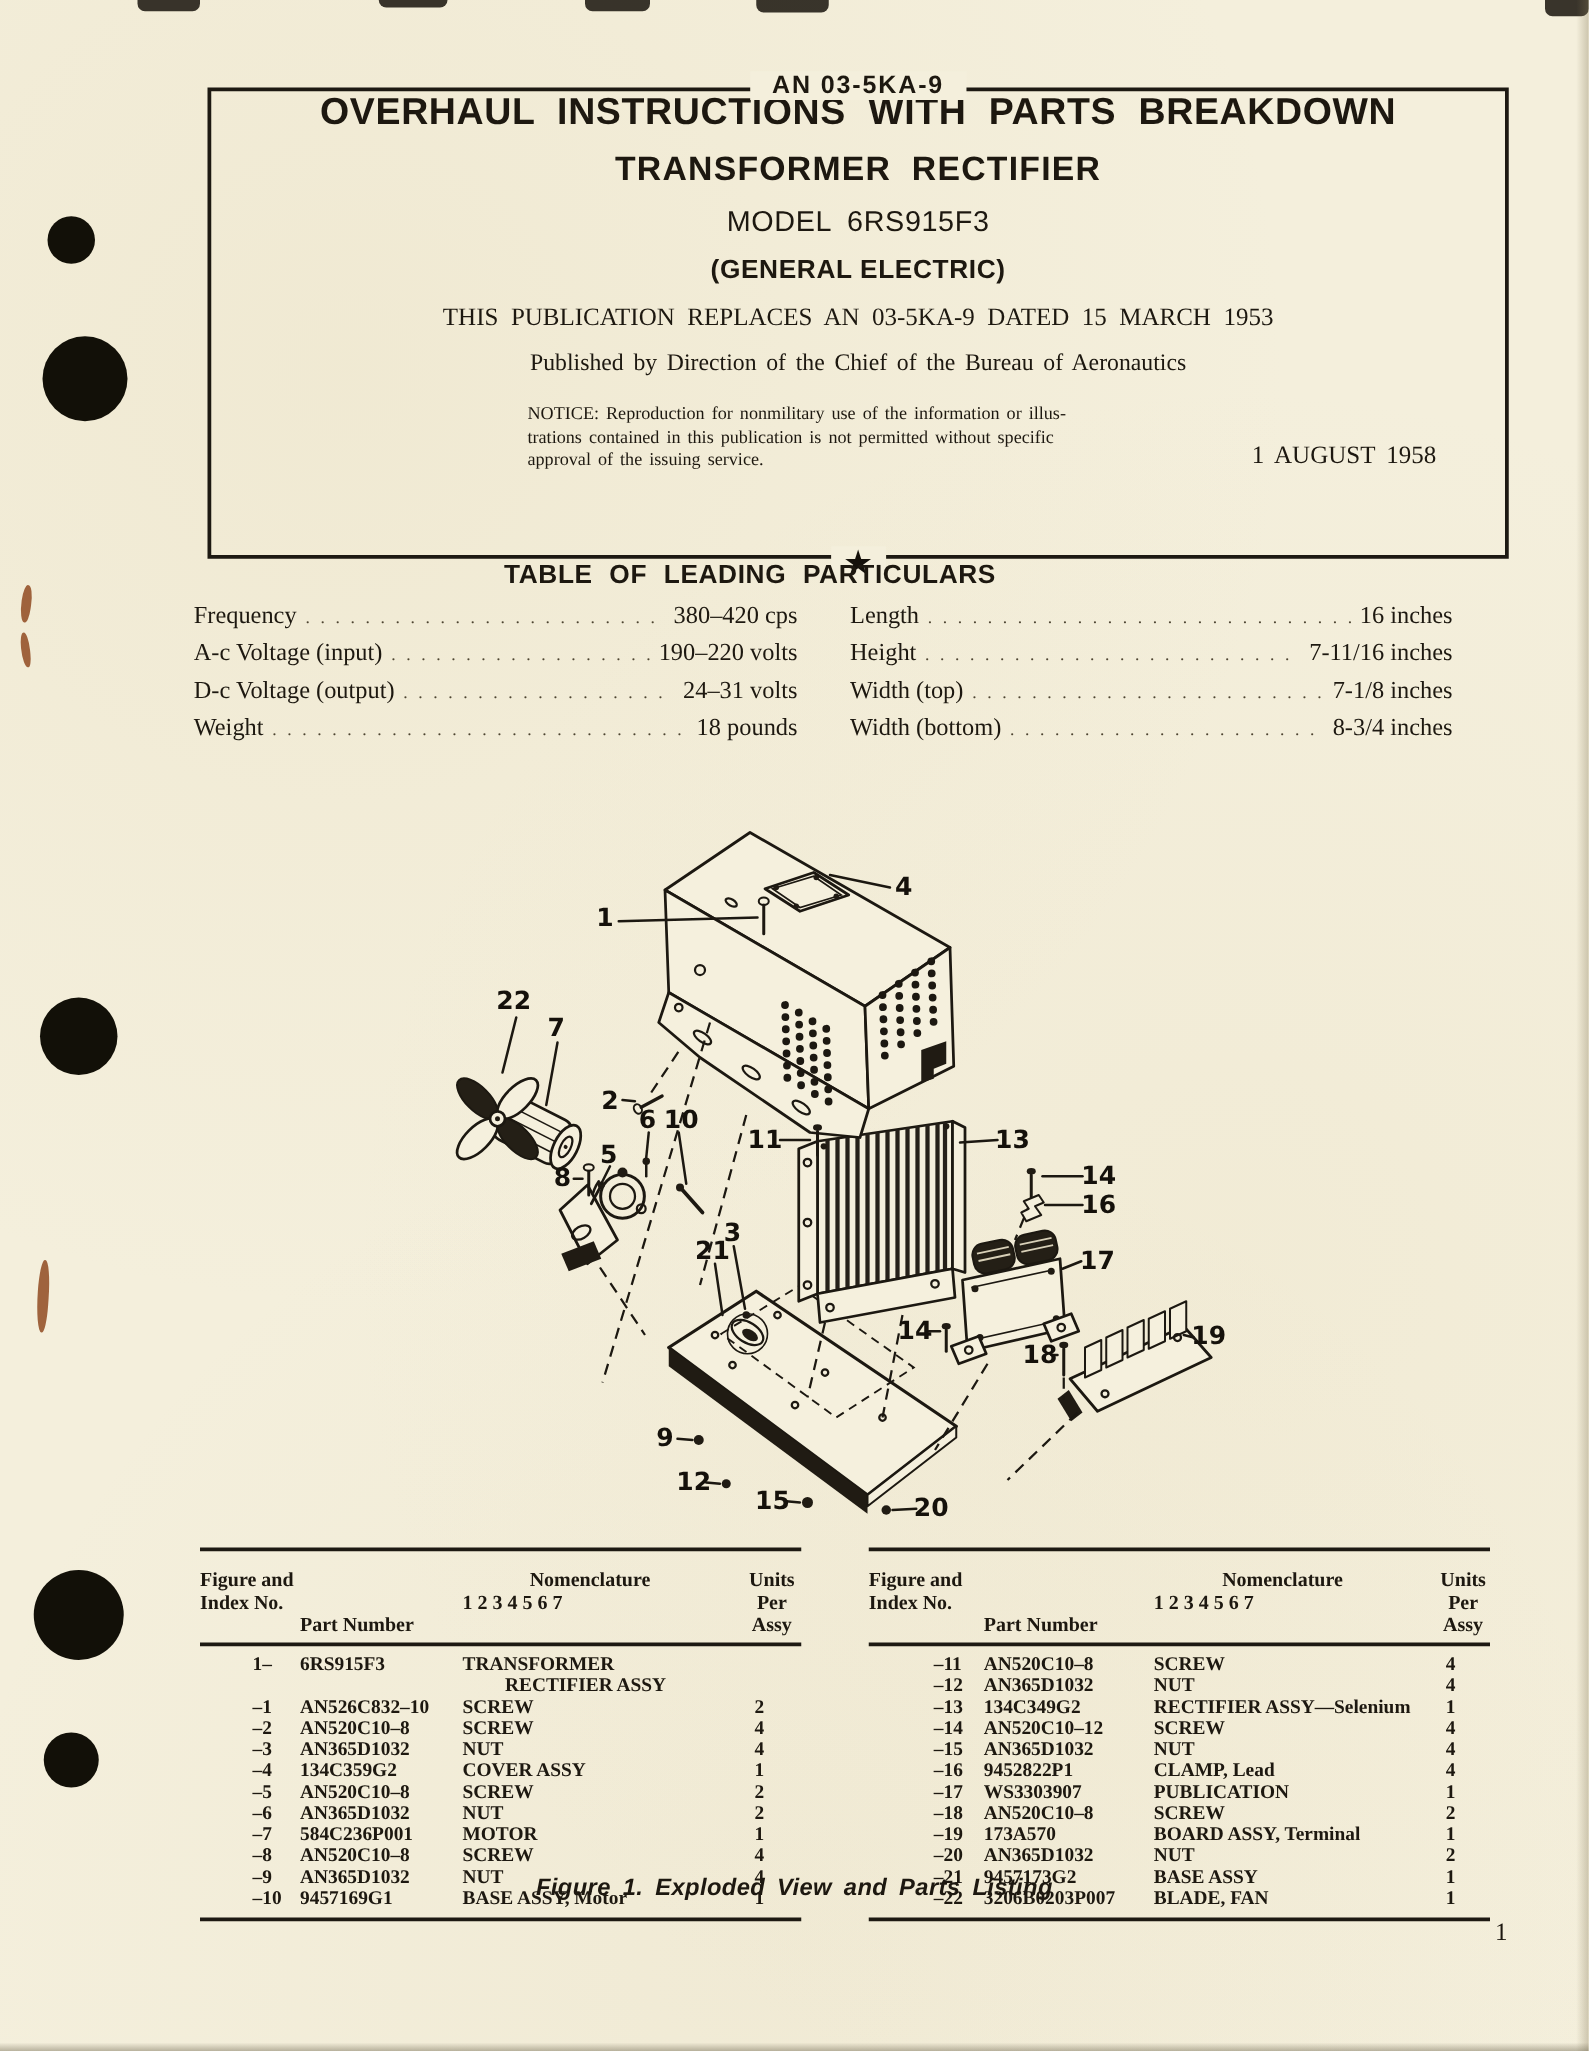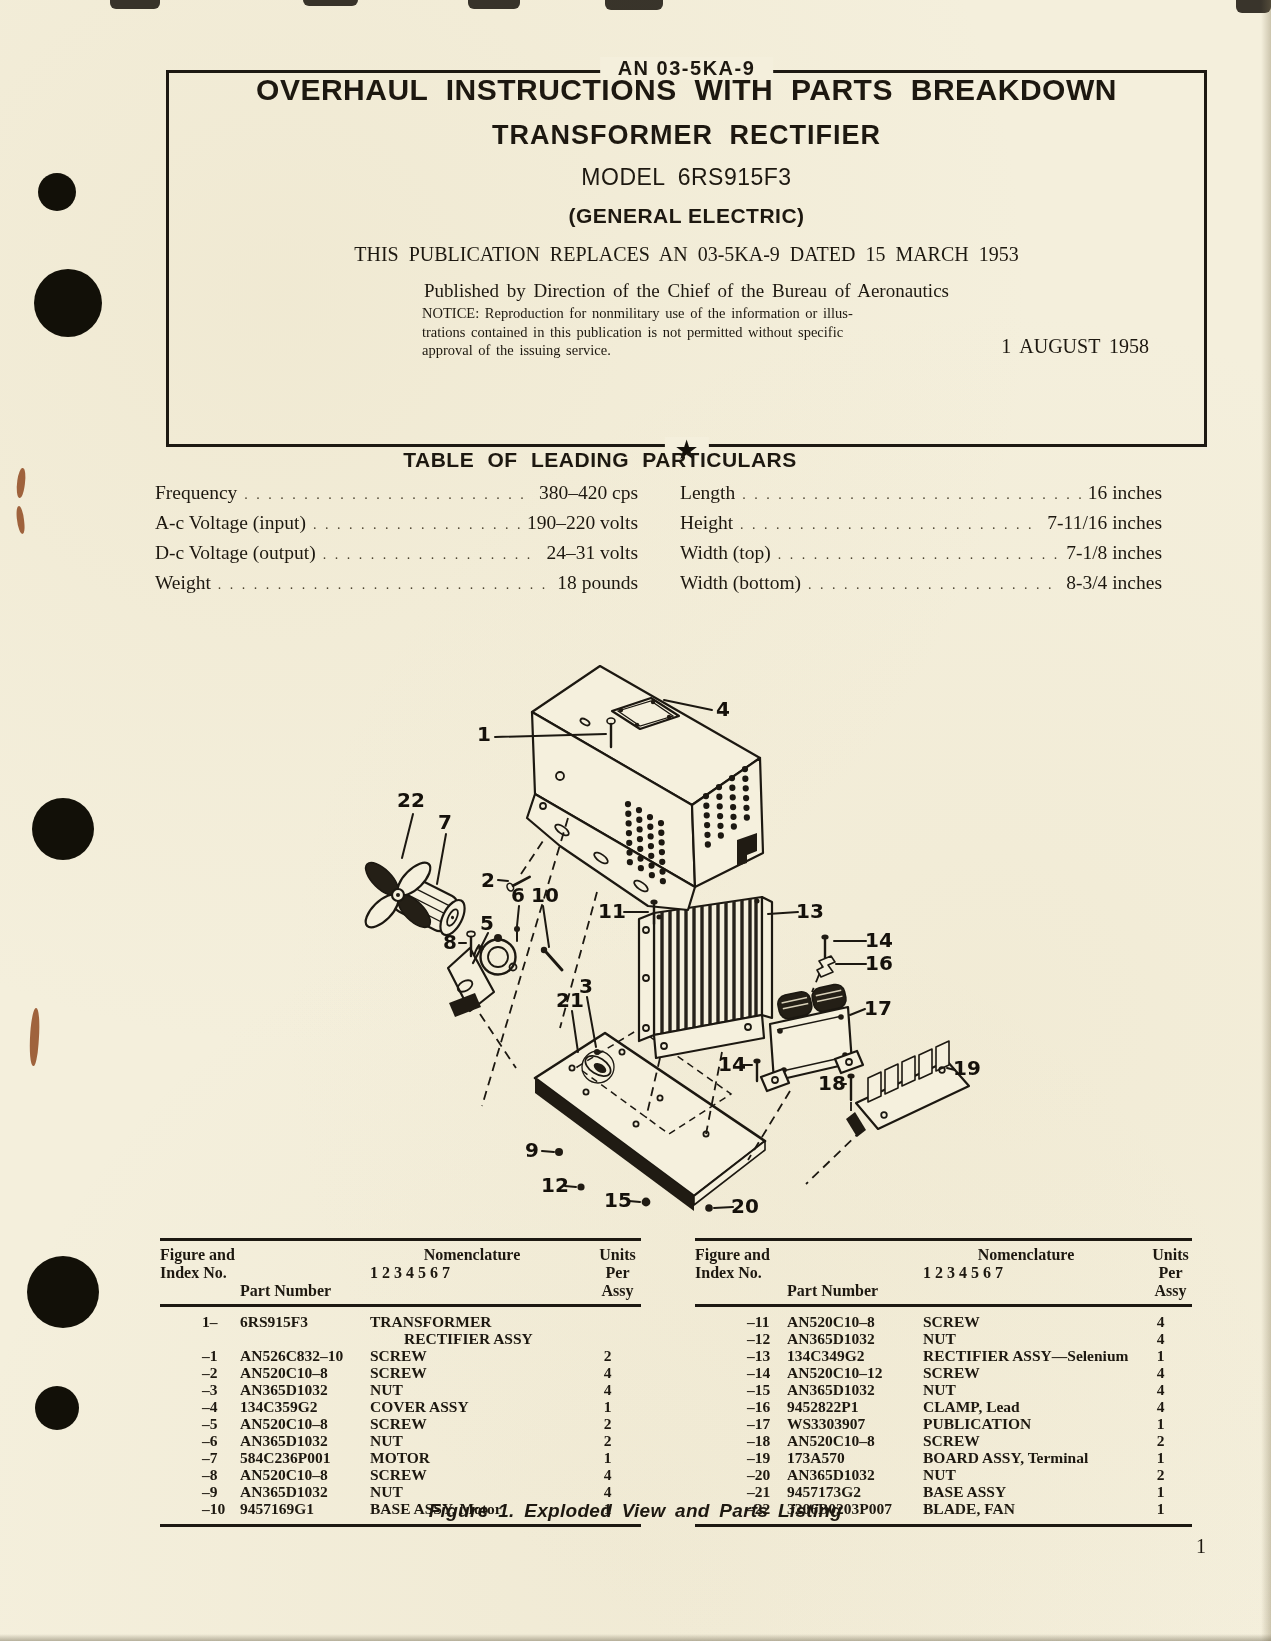--- a/index.html
+++ b/index.html
@@ -30,21 +30,21 @@
   .docnum{position:absolute;top:-16px;left:50%;transform:translateX(-50%);
     background:#f4efdc;padding:0 18px;font-weight:bold;font-size:20px;letter-spacing:1.5px;white-space:nowrap;}
   .star{position:absolute;bottom:-20px;left:50%;transform:translateX(-50%);
     background:#f4efdc;padding:0 10px;font-size:27px;color:#15110b;line-height:1;}
   .h-title{font-size:30px;font-weight:bold;letter-spacing:.5px;word-spacing:9px;}
   .h-product{margin-top:13px;font-size:27px;font-weight:bold;letter-spacing:1px;word-spacing:8px;}
   .h-model{margin-top:13px;font-size:23px;font-weight:normal;letter-spacing:.5px;word-spacing:6px;}
   .h-mfr{margin-top:13px;font-size:21px;font-weight:bold;letter-spacing:.5px;}
   .h-replaces{margin-top:15px;font-size:20px;word-spacing:5px;}
   .h-published{margin-top:14px;font-size:19px;word-spacing:3px;}
-  .h-notice-row{margin-top:2px;display:flex;align-items:flex-end;text-align:left;}
+  .h-notice-row{margin-top:20px;display:flex;align-items:flex-end;text-align:left;}
   .h-notice{margin-left:253px;width:500px;font-size:14.5px;line-height:1.28;word-spacing:2px;}
   .h-date{margin-left:auto;margin-right:55px;font-size:20px;word-spacing:4px;margin-bottom:2px;white-space:nowrap;}
 
   
   .particulars{position:absolute;left:0;top:448px;width:1200px;}
   .p-title{text-align:center;font-weight:bold;font-size:21px;letter-spacing:.5px;word-spacing:7px;}
   .p-cols{display:flex;margin-top:10px;}
   .p-col-l{margin-left:155px;width:483px;}
   .p-col-r{margin-left:42px;width:482px;}
   .pr-row{display:flex;align-items:baseline;height:30px;font-size:19.5px;}
@@ -68,21 +68,21 @@
   .ldots{stroke:#1c1811;stroke-width:6.2;stroke-linecap:round;stroke-dasharray:0.1 9.6;fill:none;}
   .ridge{stroke:#d8d0b8;stroke-width:1.5;fill:none;}
   .callout{font-family:"DejaVu Sans", sans-serif;font-weight:bold;font-size:20px;fill:#15110b;text-anchor:middle;}
 
   
   .tables{position:absolute;left:160px;top:1238px;width:1032px;display:flex;}
   .ptable{border-top:3px solid #1d1912;border-bottom:3px solid #1d1912;
     font-family:"Liberation Serif", serif;font-weight:bold;font-size:15.5px;}
   .ptable-l{width:481px;}
   .ptable-r{width:497px;margin-left:54px;}
-  .pt-head{display:grid;padding:5px 0 4px 0;border-bottom:3px solid #1d1912;line-height:18px;font-size:16px;}
+  .pt-head{display:grid;padding:15px 0 4px 0;border-bottom:3px solid #1d1912;line-height:18px;font-size:16px;}
   .ptable-l .pt-head, .ptable-l .pt-row{grid-template-columns:80px 130px 204px 1fr;}
   .ptable-r .pt-head, .ptable-r .pt-row{grid-template-columns:92px 136px 206px 1fr;}
   .pt-head .c3a{text-align:center;}
   .pt-head .c4{text-align:center;margin-left:20px;}
   .pt-head .c2{align-self:end;}
   .pt-rows{padding:6px 0 7px 0;}
   .pt-row{display:grid;line-height:17px;}
   .pt-idx{padding-left:42px;}
   .ptable-r .pt-idx{padding-left:52px;}
   .pt-name{padding-left:34px;text-indent:-34px;}

